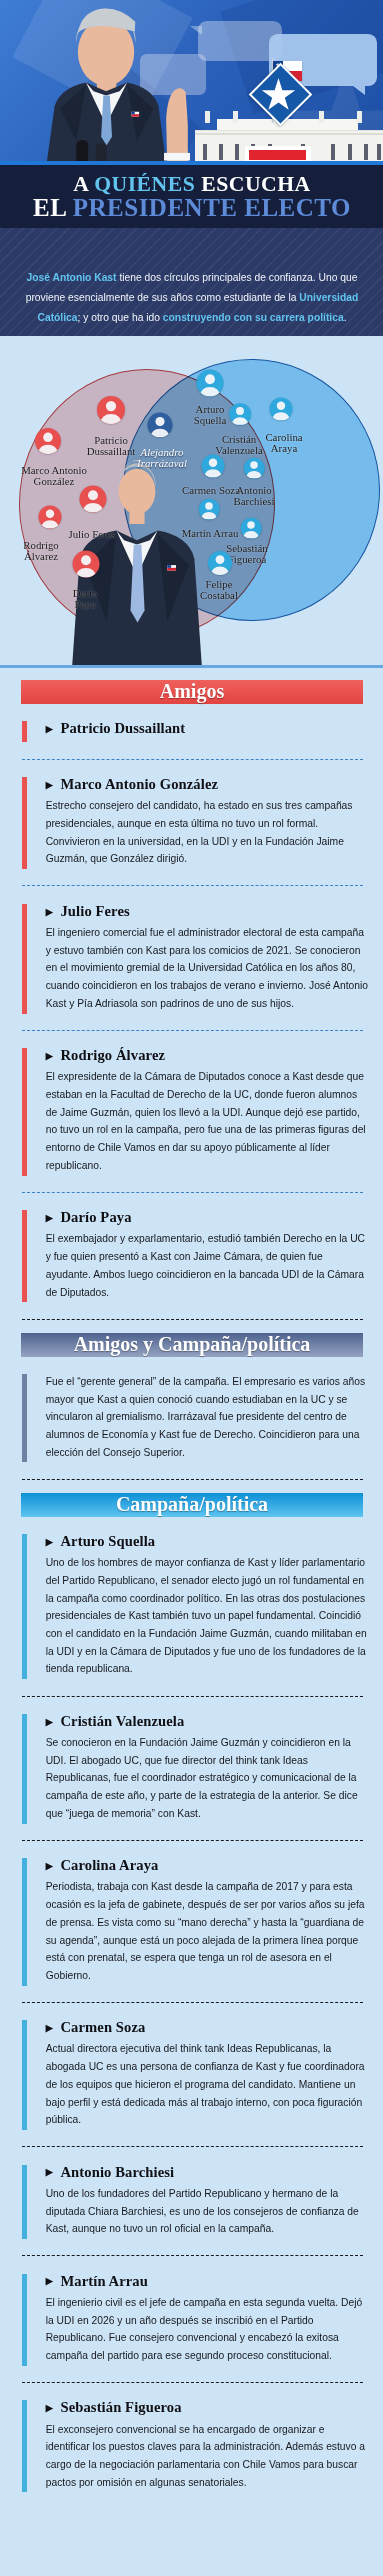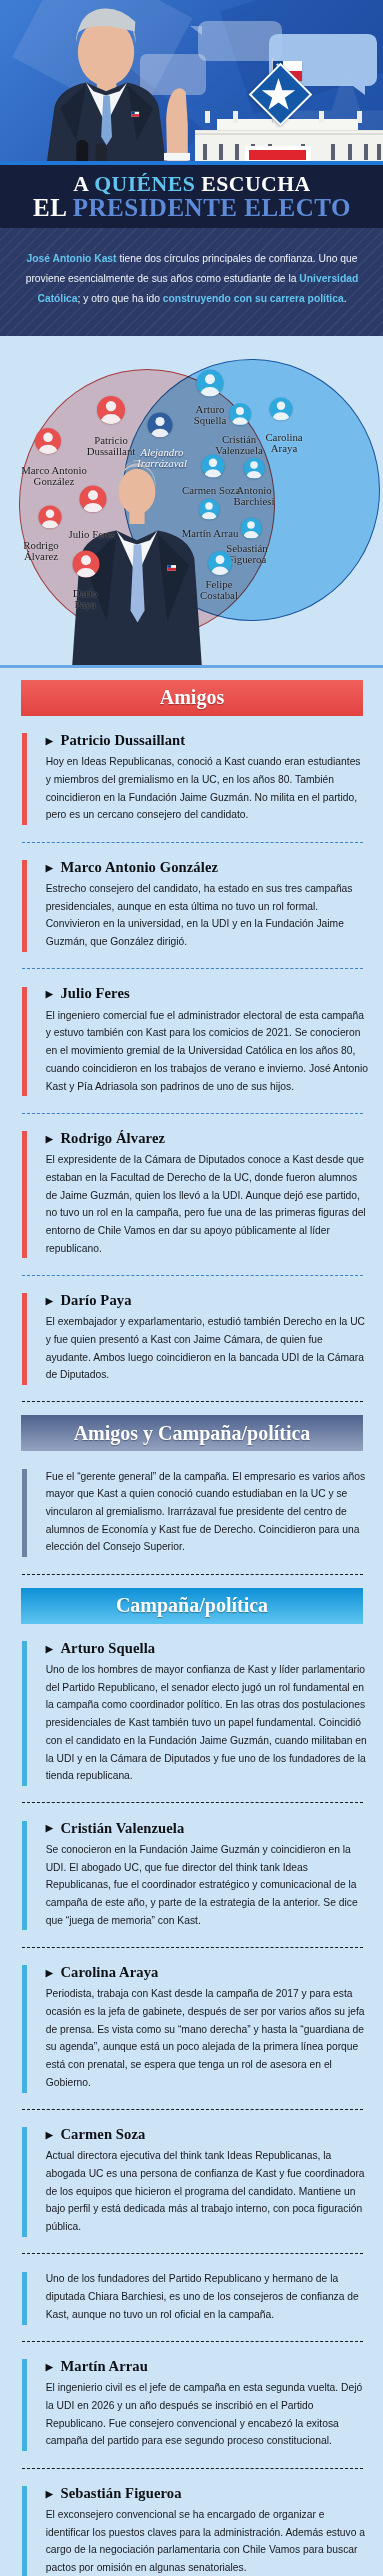--- a/index.html
+++ b/index.html
@@ -51,39 +51,39 @@
 
   
   .title-band{background:#151f3c;height:63px;display:flex;flex-direction:column;justify-content:center;align-items:center;font-family:"Liberation Serif",serif;font-weight:bold;letter-spacing:0.5px;}
   .title-band .l1{font-size:21.7px;line-height:1.05;}
   .title-band .l2{font-size:25px;line-height:1.0;}
   .t-white{color:#ffffff;}
   .t-sky{color:#62c3ee;}
   .t-blue{color:#5e8bd8;}
 
   
-  .intro{background:#2b3a66;background-image:repeating-linear-gradient(135deg,rgba(255,255,255,0.05) 0 1.6px,transparent 1.6px 8px);min-height:95px;padding:13px 16px 0 16px;display:flex;align-items:flex-start;justify-content:center;}
+  .intro{background:#2b3a66;background-image:repeating-linear-gradient(135deg,rgba(255,255,255,0.05) 0 1.6px,transparent 1.6px 8px);min-height:95px;padding:13px 16px 0 16px;display:flex;align-items:flex-end;justify-content:center;}
   .intro p{max-width:351px;margin:7.6px auto;text-align:center;color:#f2f5fb;font-size:10.3px;line-height:1.95;}
   .intro .hl{color:#63c4f0;font-weight:bold;}
 
   
   .venn{position:relative;height:332px;background:#cde4f7;overflow:hidden;}
   .vcircle{position:absolute;border-radius:50%;mix-blend-mode:multiply;}
   .vc-amigos{left:19px;top:373px;width:254px;height:268px;background:#f7caca;border:1.6px solid #cc3f3f;}
   .vc-campana{left:123px;top:363px;width:255px;height:260px;background:#92d2f4;border:1.6px solid #1d5fa6;}
   .vcircle{transform:translateY(-340px);} 
   .vperson{position:absolute;transform:translate(-50%,-50%);}
   .vavatar{border-radius:50%;overflow:hidden;display:flex;align-items:flex-end;justify-content:center;box-shadow:0 0.5px 1.6px rgba(0,0,0,0.25);}
   .vlabel{position:absolute;transform:translate(-50%,-50%);font-family:"Liberation Serif",serif;font-size:10.8px;line-height:0.98;text-align:center;color:#1a1a1a;white-space:nowrap;text-shadow:0 0 1.6px rgba(255,255,255,0.55);}
   .vlabel.light{color:#ffffff;text-shadow:0 0.5px 1.6px rgba(20,30,60,0.8);font-style:italic;}
   .venn-bottom-line{position:absolute;left:0;bottom:0;width:100%;height:3.2px;background:#68a8e2;}
 
   
   .sections{background:#cde4f7;padding:6.5px 0 14px 0;}
-  .band{margin:5.4px 20.6px 13px 20.6px;height:36px;display:flex;align-items:center;justify-content:center;font-family:"Liberation Serif",serif;font-weight:bold;font-size:20px;color:#fff;text-shadow:0 0.5px 1.1px rgba(0,0,0,0.35);}
+  .band{margin:5.4px 20.6px 13px 20.6px;height:24px;display:flex;align-items:center;justify-content:center;font-family:"Liberation Serif",serif;font-weight:bold;font-size:20px;color:#fff;text-shadow:0 0.5px 1.1px rgba(0,0,0,0.35);}
   .band.red{background:linear-gradient(180deg,#f0605c,#e24341);}
   .band.slate{background:linear-gradient(180deg,#4e628d,#95a3c1);}
   .band.blue{background:linear-gradient(180deg,#0d90d6,#5ec5f1);}
 
   .entry{position:relative;margin:0 16px 0 21.7px;padding:3.2px 0 5.4px 24px;}
   .entry .bar{position:absolute;left:0;top:4.3px;bottom:4.3px;width:4.9px;}
   .bar.red{background:#e9534f;}
   .bar.slate{background:#6d81a3;}
   .bar.blue{background:#43b0df;}
   .entry h3{margin:0 0 4.3px 0;font-family:"Liberation Serif",serif;font-size:14.6px;color:#101014;letter-spacing:0.1px;}
@@ -340,21 +340,20 @@
     <div class="venn-bottom-line"></div>
   </div>
 
   <div class="sections" id="sections">
   <div class="section-block">
     <div class="band red">Amigos</div>
     <div class="entries">
   <div class="entry">
     <div class="bar red"></div>
     <h3><span class="arrow">▶</span><span class="nm">Patricio Dussaillant</span></h3>
-    <p>Hoy en Ideas Republicanas, conoció a Kast cuando eran estudiantes y miembros del gremialismo en la UC, en los años 80. También coincidieron en la Fundación Jaime Guzmán. No milita en el partido, pero es un cercano consejero del candidato.</p>
   </div>
 <hr class="dashsep">
   <div class="entry">
     <div class="bar red"></div>
     <h3><span class="arrow">▶</span><span class="nm">Marco Antonio González</span></h3>
     <p>Estrecho consejero del candidato, ha estado en sus tres campañas presidenciales, aunque en esta última no tuvo un rol formal. Convivieron en la universidad, en la UDI y en la Fundación Jaime Guzmán, que González dirigió.</p>
   </div>
 <hr class="dashsep">
   <div class="entry">
     <div class="bar red"></div>
@@ -408,20 +407,21 @@
   </div>
 <hr class="dashsep dark">
   <div class="entry">
     <div class="bar blue"></div>
     <h3><span class="arrow">▶</span><span class="nm">Carmen Soza</span></h3>
     <p>Actual directora ejecutiva del think tank Ideas Republicanas, la abogada UC es una persona de confianza de Kast y fue coordinadora de los equipos que hicieron el programa del candidato. Mantiene un bajo perfil y está dedicada más al trabajo interno, con poca figuración pública.</p>
   </div>
 <hr class="dashsep dark">
   <div class="entry">
     <div class="bar blue"></div>
+    <h3><span class="arrow">▶</span><span class="nm">Antonio Barchiesi</span></h3>
     <p>Uno de los fundadores del Partido Republicano y hermano de la diputada Chiara Barchiesi, es uno de los consejeros de confianza de Kast, aunque no tuvo un rol oficial en la campaña.</p>
   </div>
 <hr class="dashsep dark">
   <div class="entry">
     <div class="bar blue"></div>
     <h3><span class="arrow">▶</span><span class="nm">Martín Arrau</span></h3>
     <p>El ingenierio civil es el jefe de campaña en esta segunda vuelta. Dejó la UDI en 2026 y un año después se inscribió en el Partido Republicano. Fue consejero convencional y encabezó la exitosa campaña del partido para ese segundo proceso constitucional.</p>
   </div>
 <hr class="dashsep dark">
   <div class="entry">

